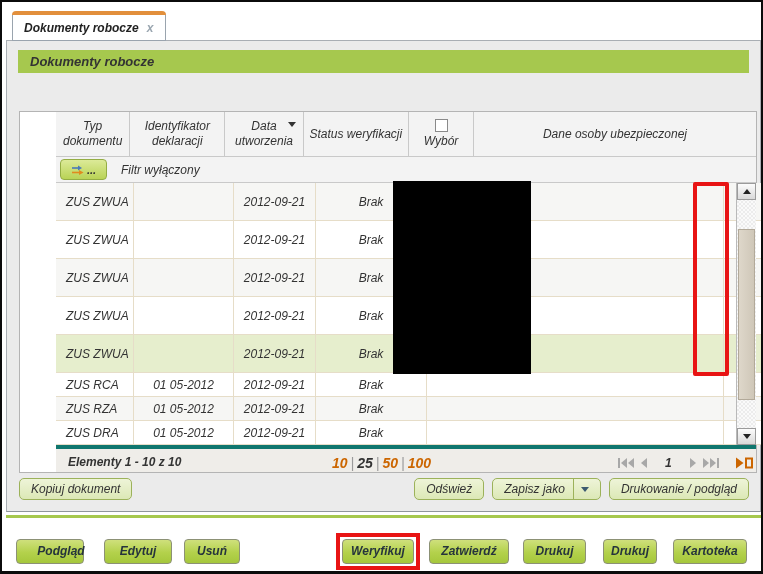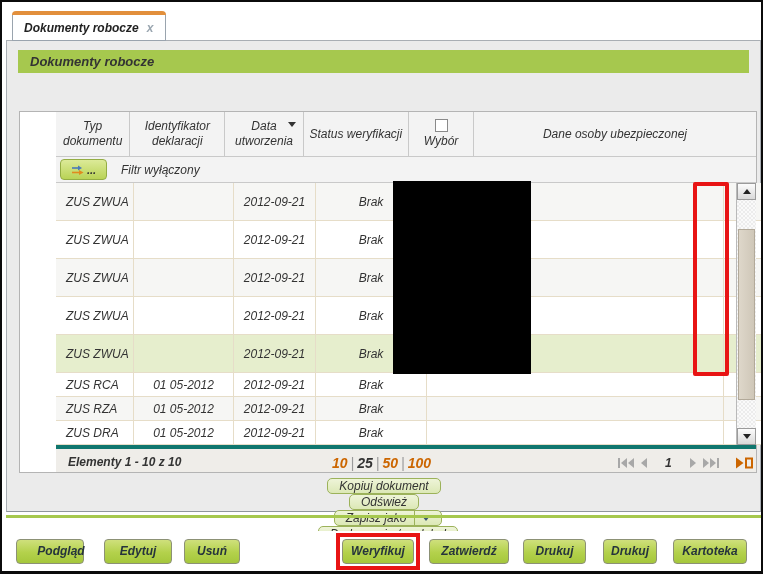--- a/index.html
+++ b/index.html
@@ -99,21 +99,21 @@
   .psizes { position:absolute; left:200px; top:6px; width:175px; text-align:right;
             font-size:14px; font-weight:bold; }
   .psize { color:#cc6600; cursor:pointer; } .psize.cur { color:#333; cursor:default; }
   .psep { color:#9a9a9a; font-weight:normal; padding:0 3px; }
   .pnav { position:absolute; left:562px; top:0; height:27px; display:flex; align-items:center; gap:5px; }
   .pnav svg { display:block; cursor:pointer; }
   .pageno { font-size:12px; font-weight:bold; color:#333; margin:0 13px; }
   .goto { margin-left:12px; }
 
   
-  .actions { position:absolute; left:12px; right:11px; top:437px; height:24px; display:flex; align-items:center;flex-direction:column; }
+  .actions { position:absolute; left:12px; right:11px; top:437px; height:24px; display:flex; align-items:flex-start; }
   .btn-pale { height:22px; border:1px solid #9cb25a; border-radius:5px; color:#333; font-size:12px;
               background:linear-gradient(180deg,#eef4d8 0%,#dce8b6 100%);
               display:flex; align-items:center; padding:0 11px; cursor:pointer; white-space:nowrap; }
   .spacer { flex:1; }
   .r-gap { margin-left:8px; }
   .split-arrow { margin-left:8px; padding-left:7px; border-left:1px solid #9cb25a; display:flex; align-items:center; height:100%; }
   .split-arrow i { width:0;height:0;border-left:4px solid transparent;border-right:4px solid transparent;border-top:5px solid #3c5a70; }
 
   
   .bottom-bar { position:absolute; left:0; right:0; top:529px; height:40px; display:flex; align-items:center; background:#fff; }

